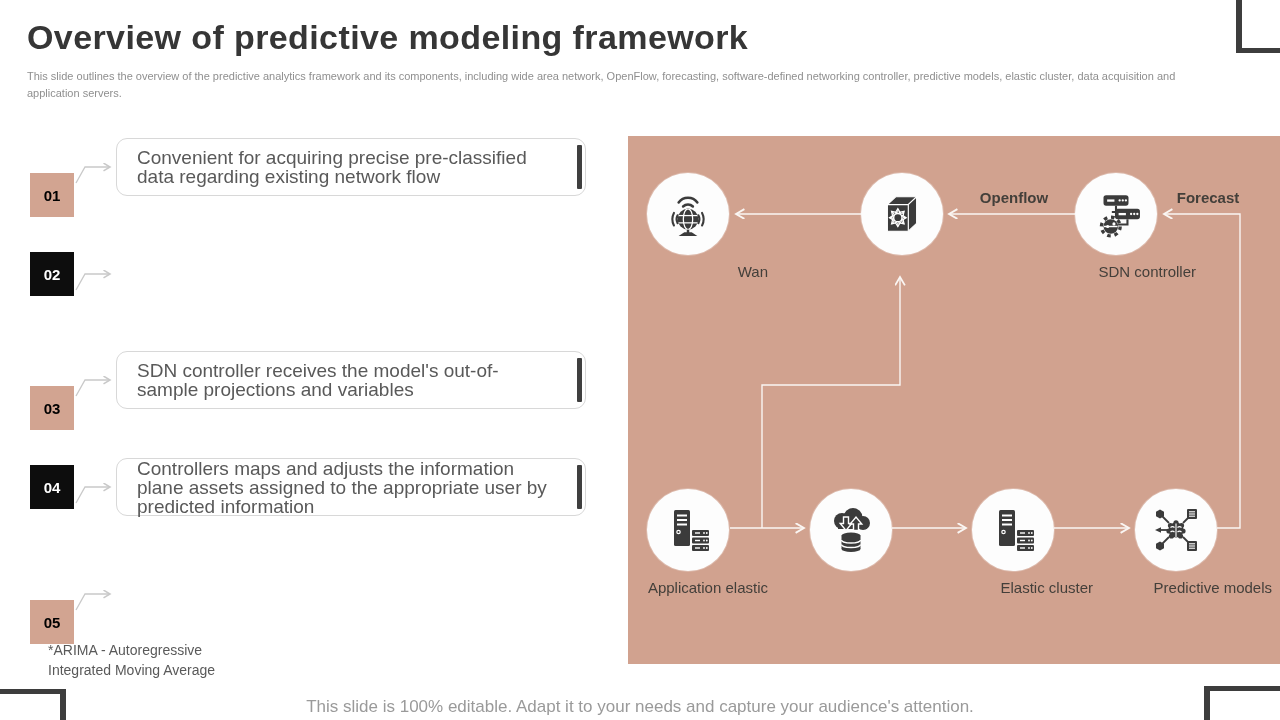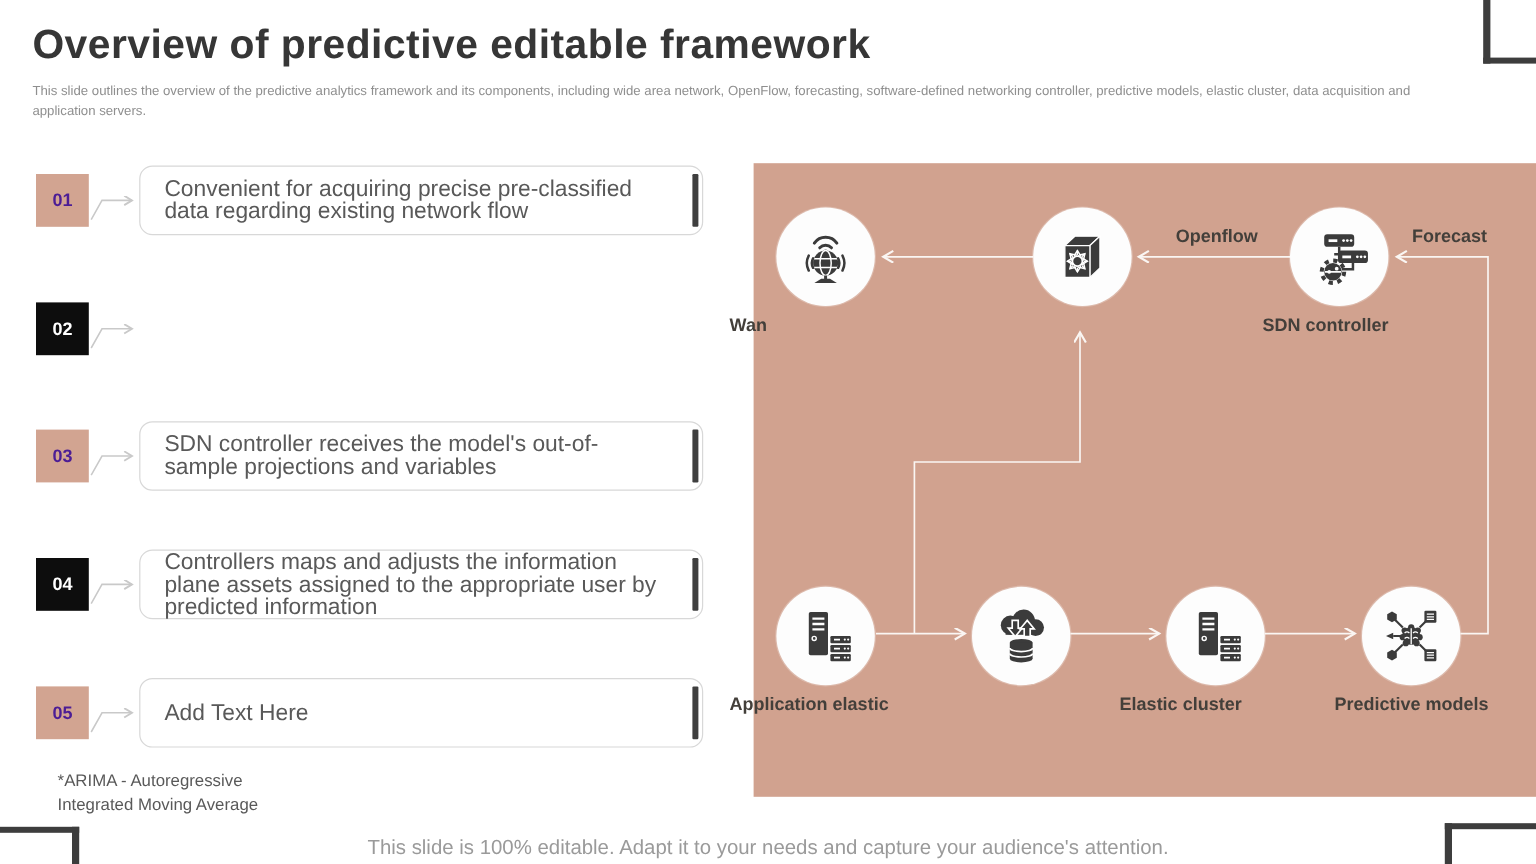--- a/index.html
+++ b/index.html
@@ -9,40 +9,40 @@
   
   .title{position:absolute;left:27px;top:18px;font-size:34px;font-weight:700;color:#363636;
          letter-spacing:.4px;margin:0;}
   .subtitle{position:absolute;left:27px;top:68px;width:1175px;font-size:11px;line-height:1.55;
             color:#8f8f8f;margin:0;}
 
   
   .step{position:absolute;left:30px;width:556px;height:58px;}
   .num{position:absolute;left:0;top:7px;width:44px;height:44px;display:flex;align-items:center;
        justify-content:center;font-size:15px;font-weight:700;}
-  .num--accent{background:#d2a491;color:#4c1d95;}
+  .num--accent{background:#d2a491;color:#000000;margin-top:28px;}
   .num--dark{background:#0d0d0d;color:#ffffff;}
   .conn{position:absolute;left:42px;top:12px;}
   .stepbox{position:absolute;left:86px;top:0;width:470px;height:58px;background:#ffffff;
            border:1px solid #d8d8d8;border-radius:11px;display:flex;align-items:center;
            box-sizing:border-box;padding:0 26px 0 20px;}
   .stepbox .bar{position:absolute;right:3px;top:6px;bottom:6px;width:5px;background:#3f3f3f;
                 border-radius:1px;}
   .steptext{font-size:19px;line-height:19px;color:#595959;}
 
   .footnote{position:absolute;left:48px;top:641px;width:215px;font-size:14px;line-height:1.4;
             color:#595959;}
 
   
   .panel{position:absolute;left:628px;top:136px;width:623px;height:528px;background:#d1a28f;padding-left:40px;}
   .lines{position:absolute;left:0;top:0;}
   .node-circle{position:absolute;width:82px;height:82px;border-radius:50%;background:#fdfdfd;
                display:flex;align-items:center;justify-content:center;
                box-shadow:0 0 0 1px rgba(255,255,255,.25);}
-  .node-label{position:absolute;width:160px;text-align:left;font-size:15px;font-weight:700;
+  .node-label{position:absolute;width:160px;text-align:right;font-size:15px;font-weight:400;
               color:#433f3a;line-height:19px;}
   .edge-label{position:absolute;width:130px;text-align:center;font-size:15px;font-weight:700;
               color:#433f3a;}
 
   
   .corner{position:absolute;box-sizing:border-box;}
   .corner-tr{left:1236px;top:0;width:44px;height:53px;
              border-left:6px solid #3d3d3d;border-bottom:5px solid #3d3d3d;}
   .corner-br{left:1204px;top:686px;width:76px;height:34px;
              border-left:6px solid #3d3d3d;border-top:5px solid #3d3d3d;}
@@ -50,21 +50,21 @@
              border-right:6px solid #3d3d3d;border-top:5px solid #3d3d3d;}
 
   .footer{position:absolute;left:0;top:697px;width:100%;text-align:center;font-size:17px;
           color:#9a9a9a;}
 </style>
 </head>
 <body>
 
 <div class="slide">
 
-  <h1 class="title">Overview of predictive editable framework</h1>
+  <h1 class="title">Overview of predictive modeling framework</h1>
   <p class="subtitle">This slide outlines the overview of the predictive analytics framework and its components, including wide area network, OpenFlow, forecasting, software-defined networking controller, predictive models, elastic cluster, data acquisition and application servers.</p>
 
   <div class="step" style="top:138px">
     <div class="num num--accent">01</div>
     <svg class="conn" width="46" height="36">
       <defs>
           <marker id="ga0" markerWidth="8" markerHeight="8" refX="6" refY="3" orient="auto">
             <path d="M1,0 L6,3 L1,6" fill="none" stroke="#c9c9c9" stroke-width="1.2"></path>
           </marker>
         </defs>
@@ -123,24 +123,20 @@
   <div class="step" style="top:565px">
     <div class="num num--accent">05</div>
     <svg class="conn" width="46" height="36">
       <defs>
           <marker id="ga4" markerWidth="8" markerHeight="8" refX="6" refY="3" orient="auto">
             <path d="M1,0 L6,3 L1,6" fill="none" stroke="#c9c9c9" stroke-width="1.2"></path>
           </marker>
         </defs>
       <polyline points="4,33 13,17 38,17" fill="none" stroke="#c9c9c9" stroke-width="1.3" marker-end="url(#ga4)"></polyline>
     </svg>
-    <div class="stepbox">
-      <span class="steptext">Add Text Here</span>
-      <span class="bar"></span>
-    </div>
   </div>
 
   <div class="footnote">*ARIMA - Autoregressive Integrated Moving Average</div>
 
   <div class="panel">
 
     <svg class="lines" width="623" height="528">
       <defs>
         <marker id="wa" markerWidth="10" markerHeight="10" refX="7" refY="3.5" orient="auto">
           <path d="M1,0 L7,3.5 L1,7" fill="none" stroke="#faf6f3" stroke-width="1.3"></path>
@@ -225,21 +221,21 @@
         <circle cx="38.5" cy="24" r="1.1" fill="#ffffff"></circle>
           <circle cx="41.5" cy="24" r="1.1" fill="#ffffff"></circle>
           <circle cx="44.5" cy="24" r="1.1" fill="#ffffff"></circle>
         <circle cx="19" cy="36" r="9" fill="none" stroke="#3b3b3b" stroke-width="3.2" stroke-dasharray="3.4 3.66"></circle>
         <circle cx="19" cy="36" r="7" fill="#3b3b3b"></circle>
         <line x1="12.5" y1="36" x2="25.5" y2="36" stroke="#ffffff" stroke-width="1.4"></line>
         <circle cx="16" cy="36" r="1.5" fill="#ffffff"></circle>
         <circle cx="22" cy="33.5" r="1.5" fill="#ffffff"></circle>
       </svg>
     </div>
-    <div class="node-label" style="left:424px;top:126px">SDN controller</div>
+    <div class="node-label" style="left:408px;top:126px">SDN controller</div>
 
     <div class="node-circle" style="left:19px;top:353px">
       <svg width="52" height="52" viewBox="0 0 52 52">
         <rect x="12" y="6" width="16" height="36" rx="1.5" fill="#3b3b3b"></rect>
         <g stroke="#ffffff" stroke-width="2">
           <line x1="15" y1="11.5" x2="25" y2="11.5"></line>
           <line x1="15" y1="16" x2="25" y2="16"></line>
           <line x1="15" y1="20.5" x2="25" y2="20.5"></line>
         </g>
         <circle cx="16.5" cy="28" r="1.7" fill="none" stroke="#ffffff" stroke-width="1.2"></circle>

